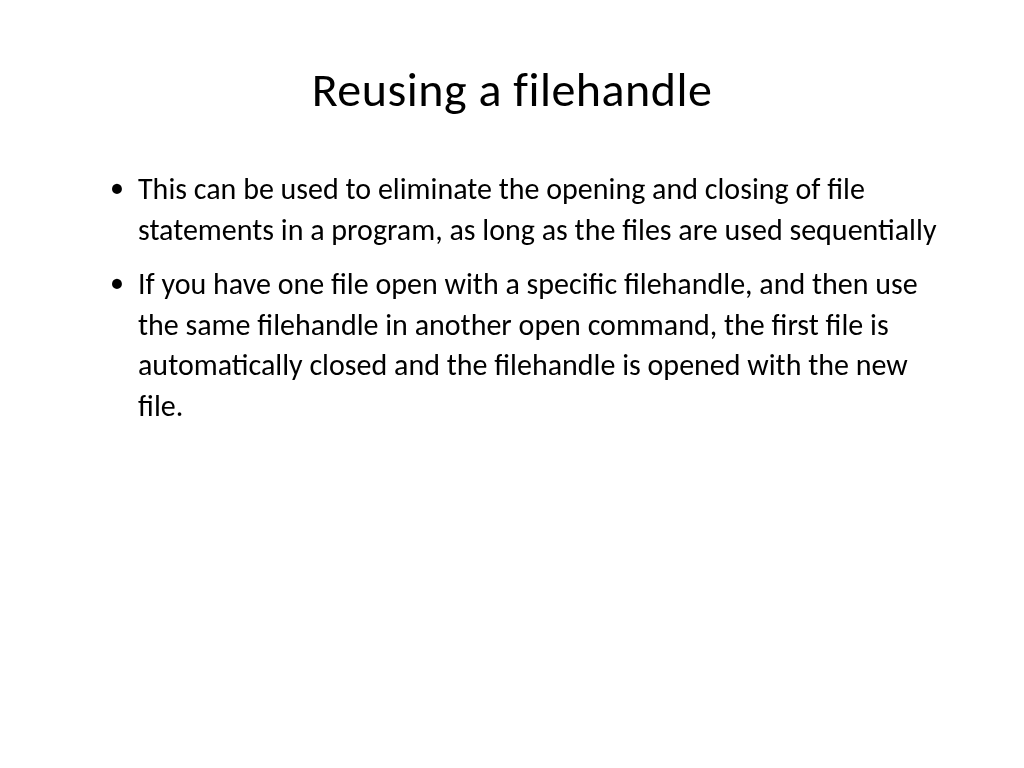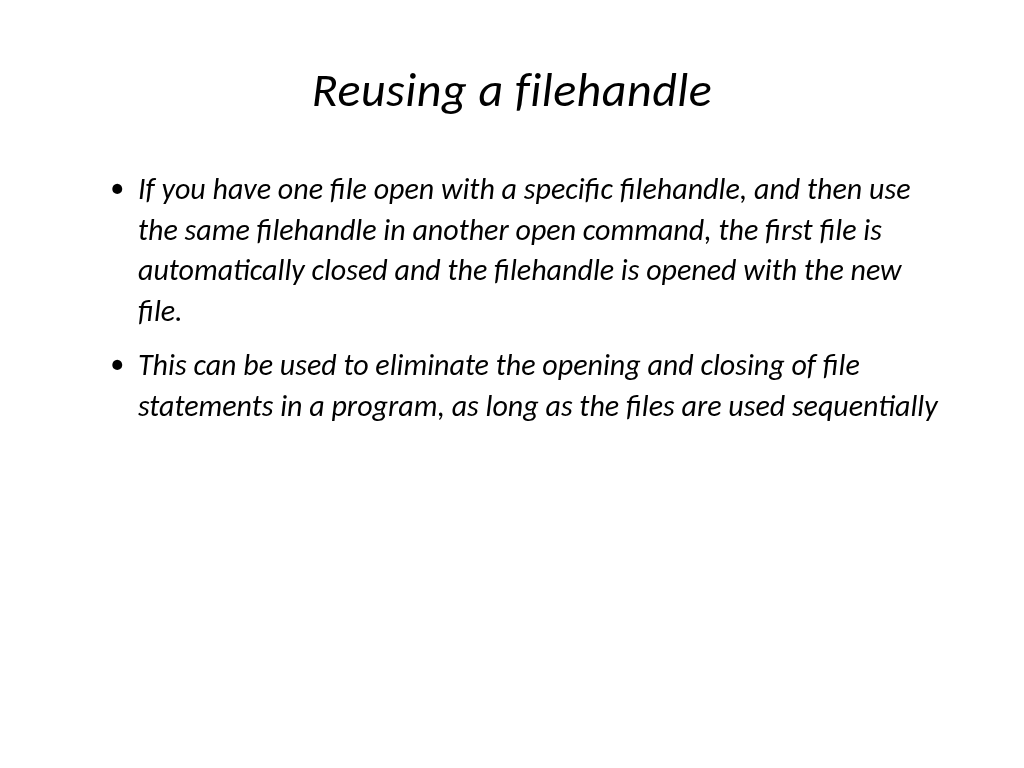--- a/index.html
+++ b/index.html
@@ -1,19 +1,18 @@
 <!DOCTYPE html>
 <html><head>
   <meta charset="utf-8">
   <style>
     * {
       margin: 0;
       padding: 0;
       box-sizing: border-box;
-      font-style: italic;
     }
     body {
       width: 1024px;
       height: 768px;
       background: #ffffff;
       font-family: Calibri, "Segoe UI", Arial, sans-serif;
       color: #000000;
       padding: 60px 80px 60px 80px;
       overflow: hidden;
     }
@@ -42,15 +41,15 @@
       top: 0;
       font-size: 28px;
     }
   </style>
 </head>
 <body>
 
 <h1 class="slide-title">Reusing a filehandle</h1>
 
 <ul class="bullet-list">
+  <li class="bullet-item">This can be used to eliminate the opening and closing of file statements in a program, as long as the files are used sequentially</li>
   <li class="bullet-item">If you have one file open with a specific filehandle, and then use the same filehandle in another open command, the first file is automatically closed and the filehandle is opened with the new file.</li>
-  <li class="bullet-item">This can be used to eliminate the opening and closing of file statements in a program, as long as the files are used sequentially</li>
 </ul>
 
 </body></html>

